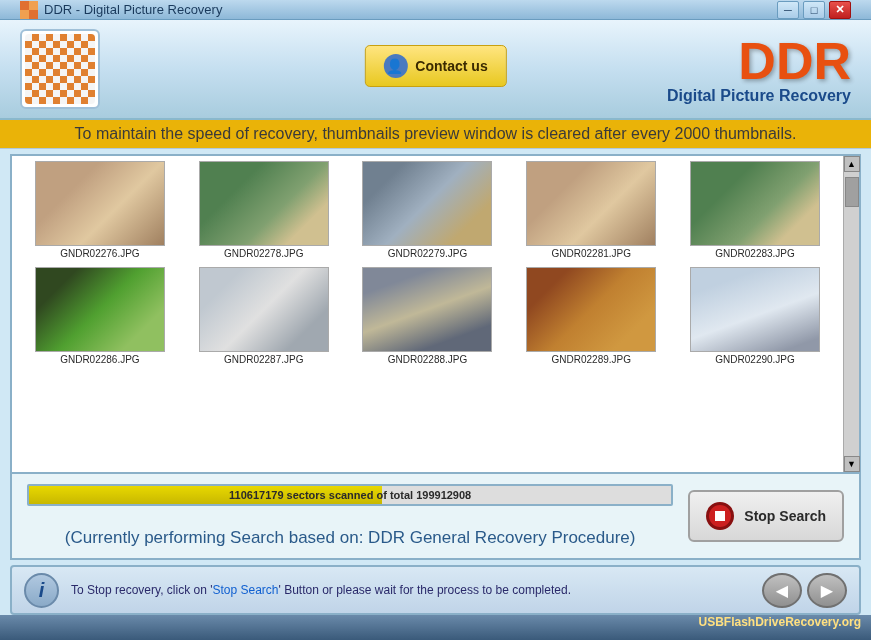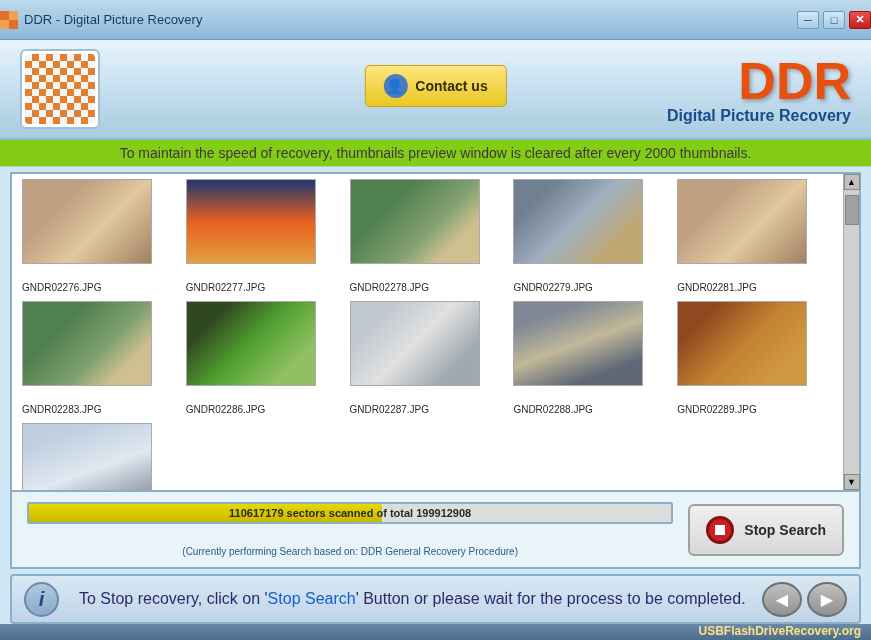--- a/index.html
+++ b/index.html
@@ -1,25 +1,25 @@
 <!DOCTYPE html>
 <html><head>
   <meta charset="utf-8">
   <style>
     * { box-sizing: border-box; margin: 0; padding: 0; }
     body { width: 871px; height: 640px; overflow: hidden; font-family: Arial, sans-serif; background: #d0e8f5; }
 
     
     .titlebar {
       background: linear-gradient(to bottom, #bdd9ee, #8db8d8);
-      height: 40px;
+      height: 20px;
       display: flex;
       align-items: center;
       justify-content: space-between;
-      padding: 0 0;
+      padding: 0 20px;
       border-bottom: 1px solid #6a9cbf;
     }
     .titlebar-left { display: flex; align-items: center; gap: 6px; }
     .titlebar-icon { width: 18px; height: 18px; }
     .titlebar-title { font-size: 13px; color: #1a3a5c; font-weight: 500; }
     .titlebar-controls { display: flex; gap: 4px; }
     .titlebar-btn {
       width: 22px; height: 18px; border: 1px solid #6a9cbf; border-radius: 2px;
       background: linear-gradient(to bottom, #d0e8f8, #aacce8);
       font-size: 11px; display: flex; align-items: center; justify-content: center;
@@ -92,23 +92,23 @@
       line-height: 1;
     }
     .ddr-subtitle {
       font-size: 16px;
       color: #1a4a8a;
       font-weight: bold;
     }
 
     
     .info-bar {
-      background: #84cc16;
+      background: #eab308;
       text-align: center;
-      font-size: 14px;
+      font-size: 16px;
       color: #3a3a3a;
       padding: 5px;
       border-bottom: 1px solid #b0c8dc;
     }
 
     
     .main-content {
       display: flex;
       height: 320px;
       background: white;
@@ -120,22 +120,22 @@
       overflow-y: hidden;
       padding: 5px 10px;
       display: grid;
       grid-template-columns: repeat(5, 1fr);
       gap: 8px;
       align-content: start;
     }
     .thumbnail-item {
       display: flex;
       flex-direction: column;
-      align-items: flex-start;
-      gap: 18px;
+      align-items: center;
+      gap: 2px;
     }
     .thumb-label {
       font-size: 10px;
       color: #2a2a2a;
       text-align: center;
     }
     .thumb-img {
       width: 130px;
       height: 85px;
       border: 1px solid #aaa;
@@ -193,21 +193,21 @@
     .progress-text {
       position: absolute;
       top: 0; left: 0; right: 0; bottom: 0;
       display: flex; align-items: center; justify-content: center;
       font-size: 11px;
       color: #2a2a2a;
       font-weight: bold;
       z-index: 2;
     }
     .progress-info {
-      font-size: 10px;
+      font-size: 17px;
       color: #2a5a8a;
       text-align: center;
       margin-top: 22px;
     }
     .stop-search-btn {
       background: linear-gradient(to bottom, #f0f0f0, #d8d8d8);
       border: 2px solid #a0a0a0;
       border-radius: 6px;
       padding: 10px 16px;
       cursor: pointer;
@@ -247,24 +247,23 @@
       border: 2px solid #6a8aaa;
       border-radius: 50%;
       display: flex; align-items: center; justify-content: center;
       font-size: 20px;
       color: #1a4a8a;
       font-weight: bold;
       font-style: italic;
       flex-shrink: 0;
     }
     .status-text {
-      font-size: 16px;
+      font-size: 12px;
       color: #2a2a6a;
       flex: 1;
-      margin-left: 8px;
     }
     .status-link { color: #1060d0; }
     .nav-buttons {
       display: flex; gap: 5px;
     }
     .nav-btn {
       width: 40px; height: 35px;
       background: linear-gradient(to bottom, #c0c0c0, #909090);
       border: 2px solid #707070;
       border-radius: 50%;
@@ -328,24 +327,20 @@
   <span>To maintain the speed of recovery, thumbnails preview window is cleared after every 2000 thumbnails.</span>
 </div>
 
 <div class="main-content">
   <div class="thumbnail-grid" id="thumb-grid">
   <div class="thumbnail-item">
         <div class="thumb-img" style="background: linear-gradient(135deg, rgb(192, 160, 128) 30%, rgb(224, 200, 160) 60%, rgb(160, 128, 96) 100%);"></div>
         <div class="thumb-label">GNDR02276.JPG</div>
       </div>
       <div class="thumbnail-item">
-        <div class="thumb-img" style="background: linear-gradient(rgb(32, 56, 112) 0%, rgb(232, 96, 32) 50%, rgb(224, 160, 64) 100%);"></div>
-        <div class="thumb-label">GNDR02277.JPG</div>
-      </div>
-      <div class="thumbnail-item">
         <div class="thumb-img" style="background: linear-gradient(135deg, rgb(80, 128, 80) 30%, rgb(128, 160, 112) 60%, rgb(208, 192, 144) 80%);"></div>
         <div class="thumb-label">GNDR02278.JPG</div>
       </div>
       <div class="thumbnail-item">
         <div class="thumb-img" style="background: linear-gradient(135deg, rgb(112, 128, 144) 20%, rgb(160, 176, 192) 50%, rgb(192, 168, 112) 80%);"></div>
         <div class="thumb-label">GNDR02279.JPG</div>
       </div>
       <div class="thumbnail-item">
         <div class="thumb-img" style="background: linear-gradient(135deg, rgb(192, 160, 128) 30%, rgb(224, 200, 160) 60%, rgb(160, 128, 96) 100%);"></div>
         <div class="thumb-label">GNDR02281.JPG</div>

